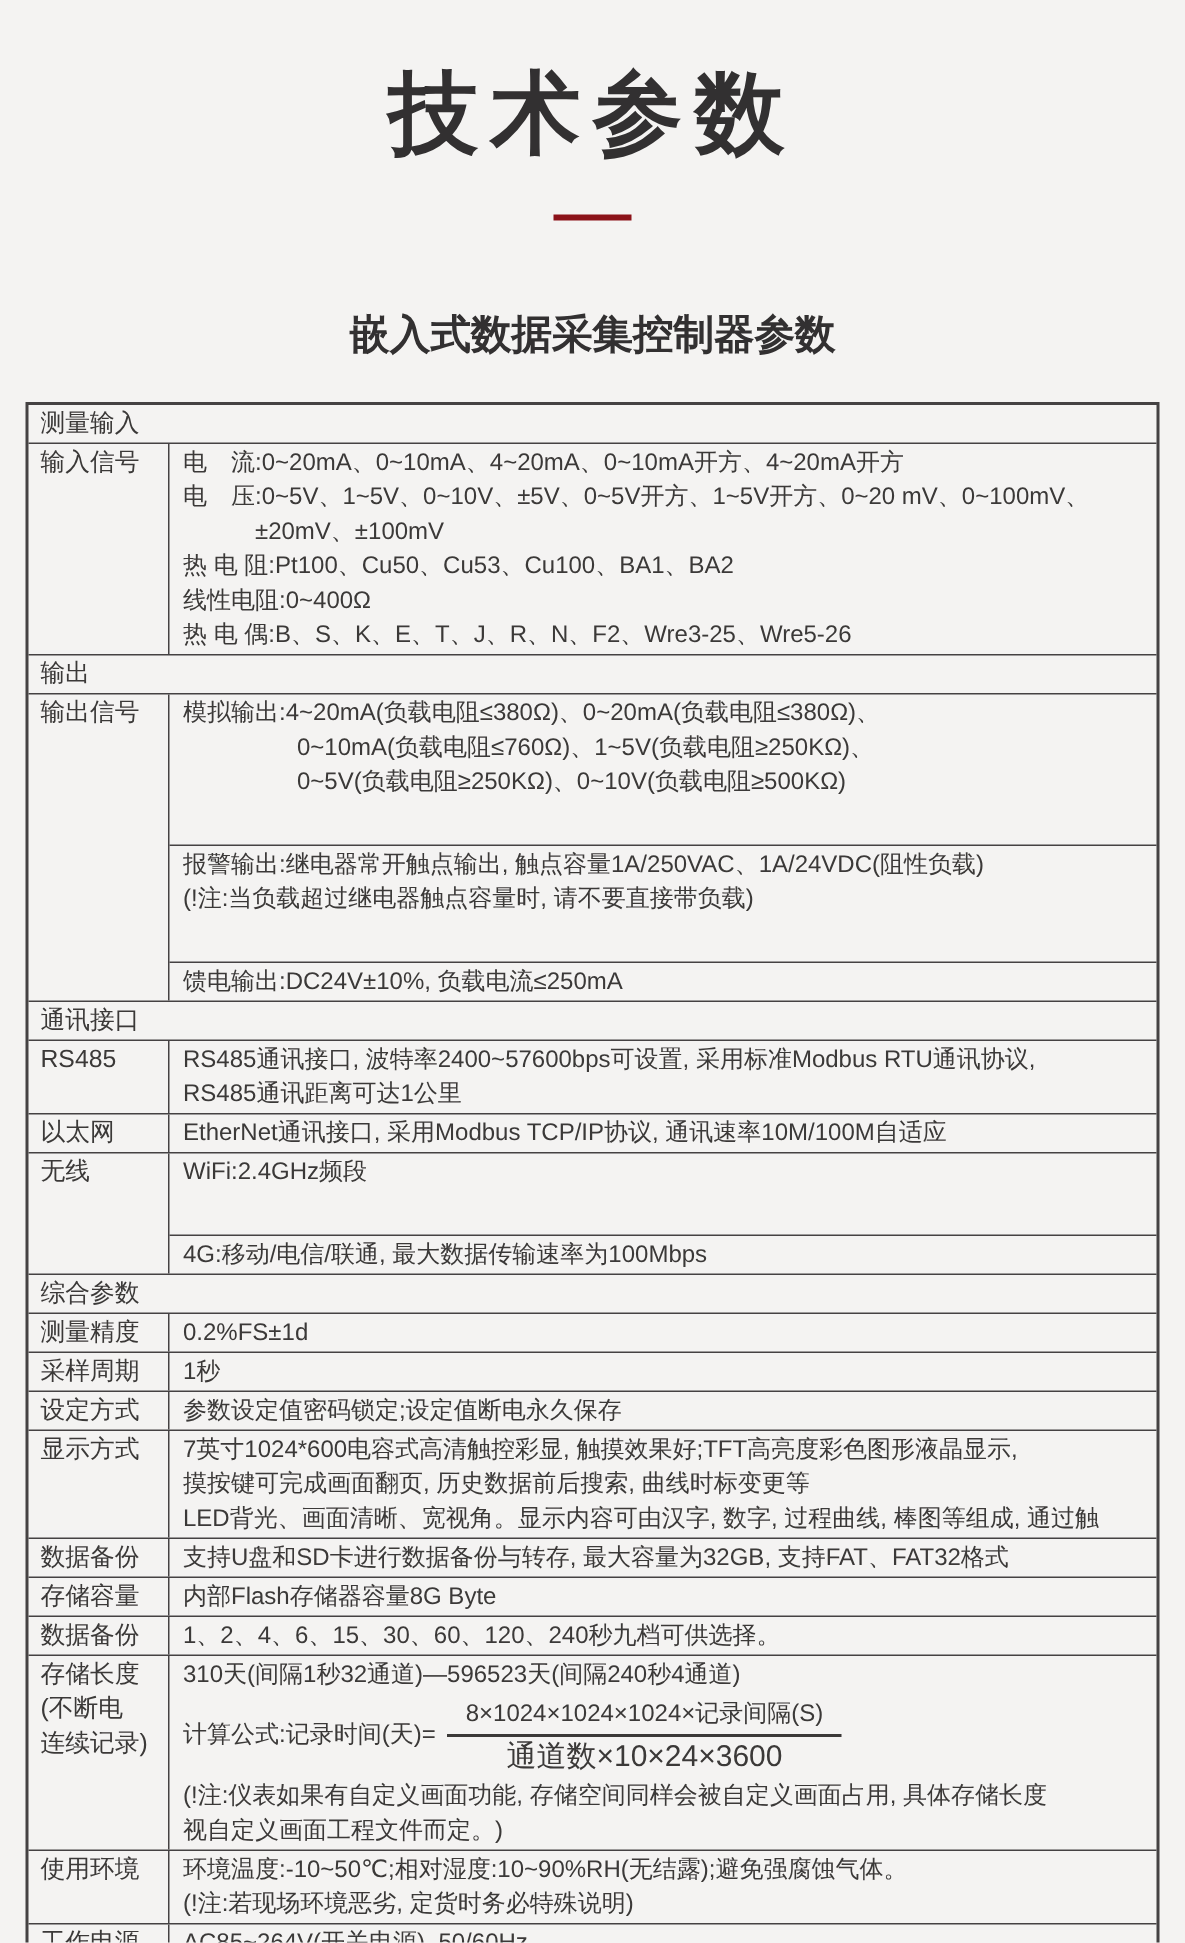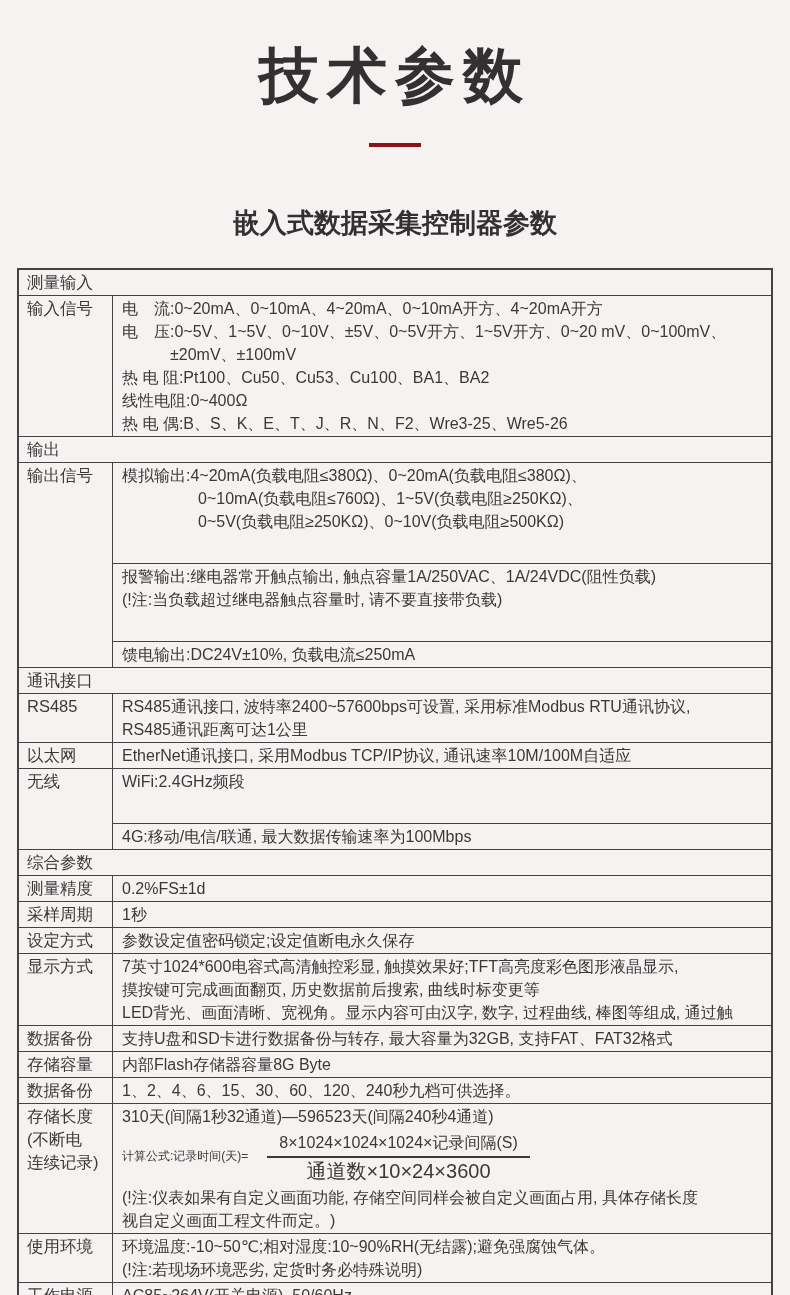--- a/index.html
+++ b/index.html
@@ -54,21 +54,21 @@
     padding:1px 2px 1px 8px;
   }
   .label-line{line-height:23px;white-space:nowrap;}
 
   .content-cell{flex:1;min-width:0;display:flex;flex-direction:column;}
   .c-block{padding:1px 0 1px 9px;}
   .c-block + .c-block{border-top:1.5px solid var(--border);margin-top:29px;}
   .line{line-height:23px;white-space:nowrap;overflow:hidden;font-size:16px;}
 
   .formula{display:flex;align-items:center;padding:3px 0;}
-  .formula .prefix{margin-right:19px;line-height:23px;font-size:12px;}
+  .formula .prefix{margin-right:8px;line-height:23px;font-size:16px;}
   .frac{display:inline-flex;flex-direction:column;align-items:center;}
   .frac .num{padding:0 12px 2px;border-bottom:2px solid var(--text);line-height:23px;font-size:16px;}
   .frac .den{padding-top:2px;line-height:23px;font-size:20px;}
 </style>
 </head>
 <body>
 
 <div class="page">
   <h1 class="main-title">技术参数</h1>
   <div class="title-divider"></div>

